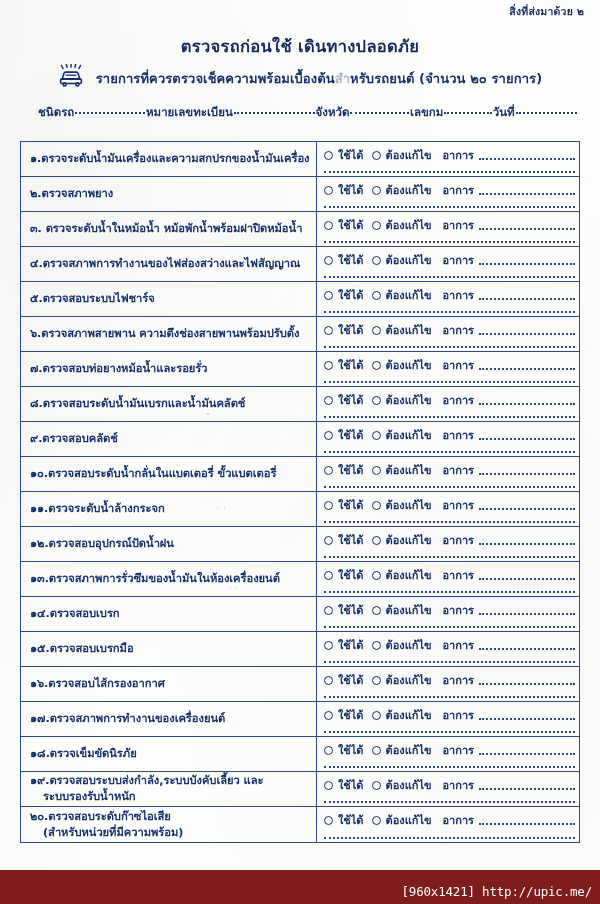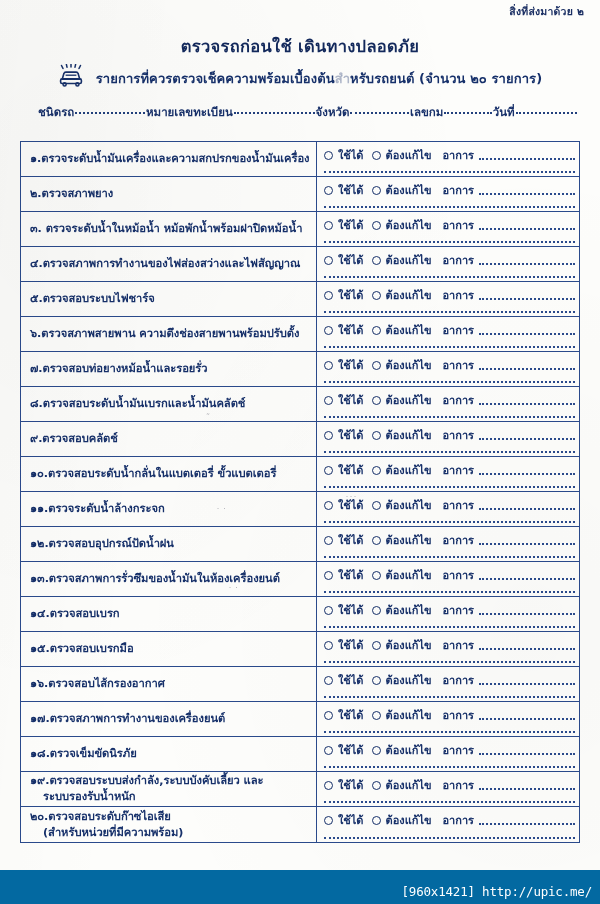--- a/index.html
+++ b/index.html
@@ -204,21 +204,21 @@
     user-select: none;
   }
 
   
   .watermark {
     position: absolute;
     left: 0;
     right: 0;
     bottom: 0;
     height: 34px;
-    background: #0369a1;
+    background: #7f1d1d;
   }
   .watermark-text {
     position: absolute;
     right: 8px;
     bottom: 5px;
     color: #ffffff;
     font-family: "DejaVu Sans Mono", "Liberation Mono", monospace;
     font-size: 12.5px;
     letter-spacing: -.2px;
     white-space: nowrap;

